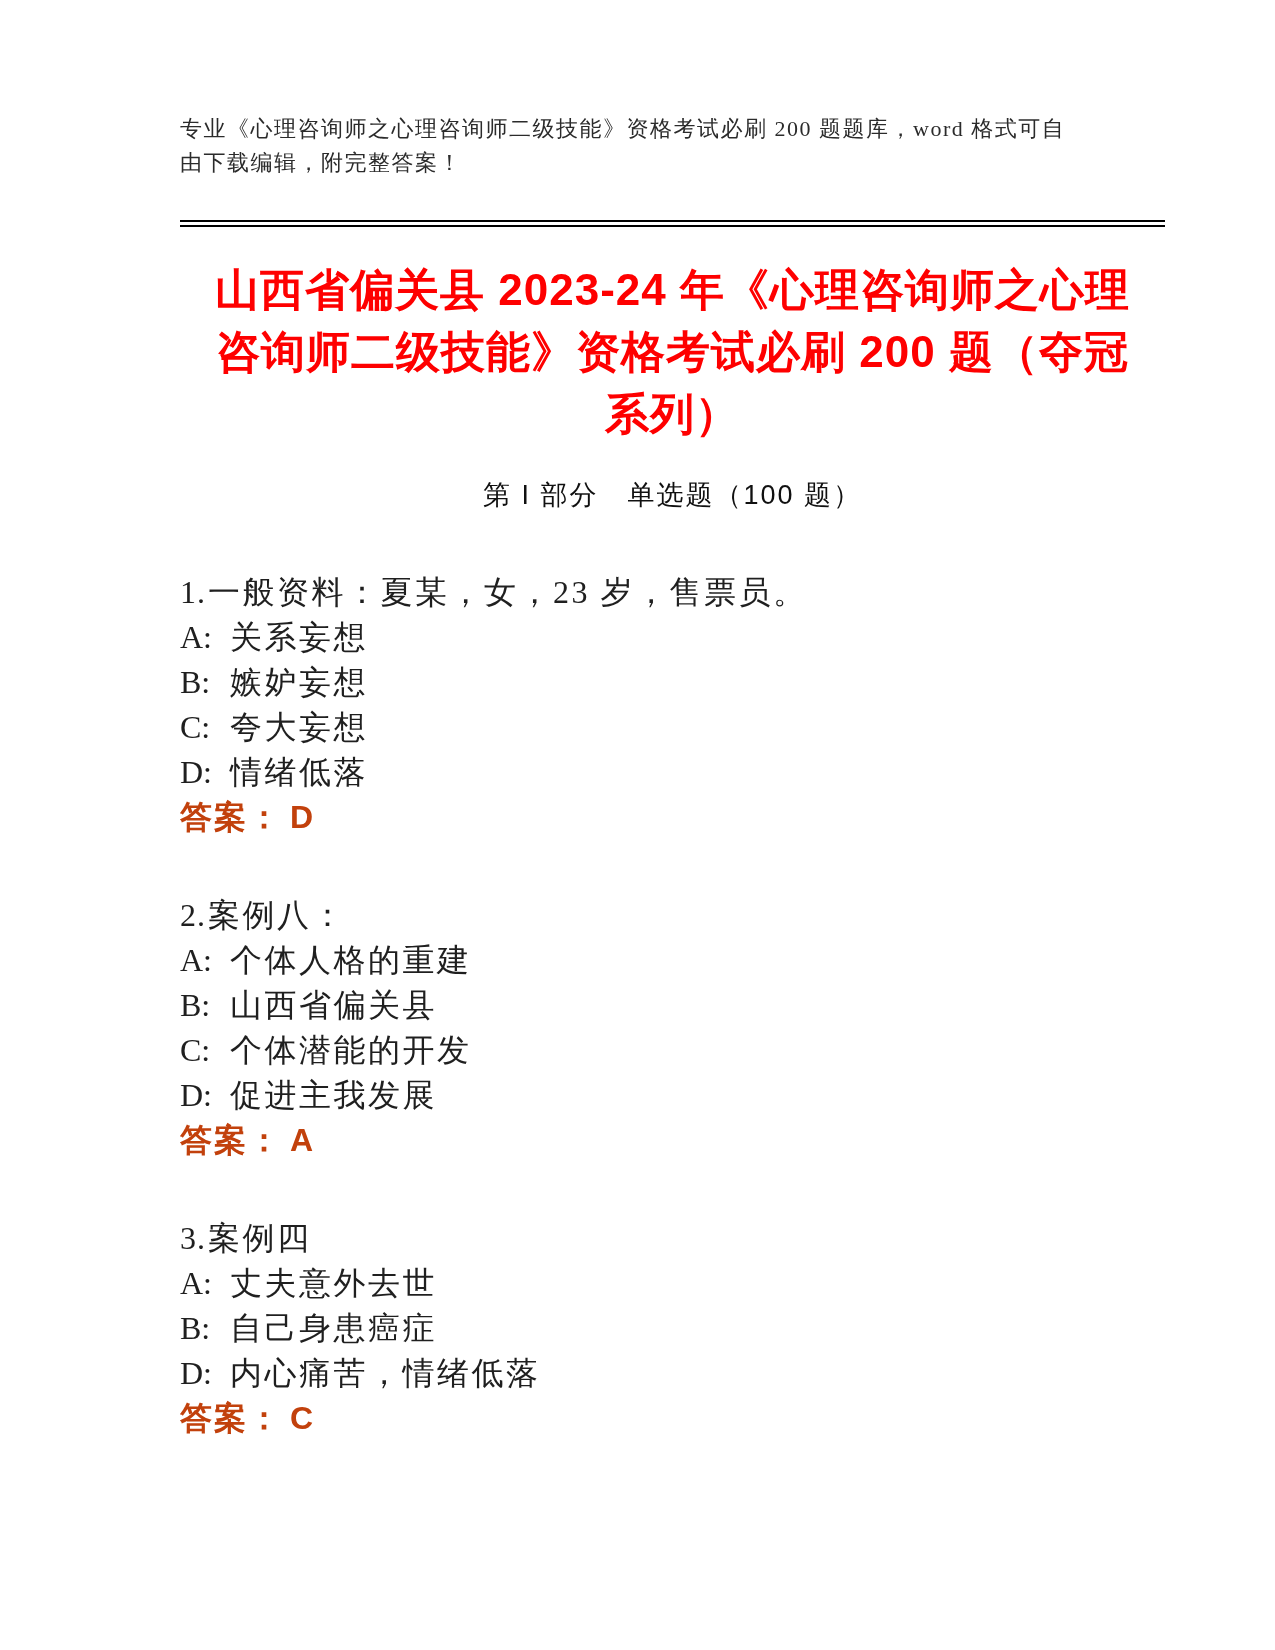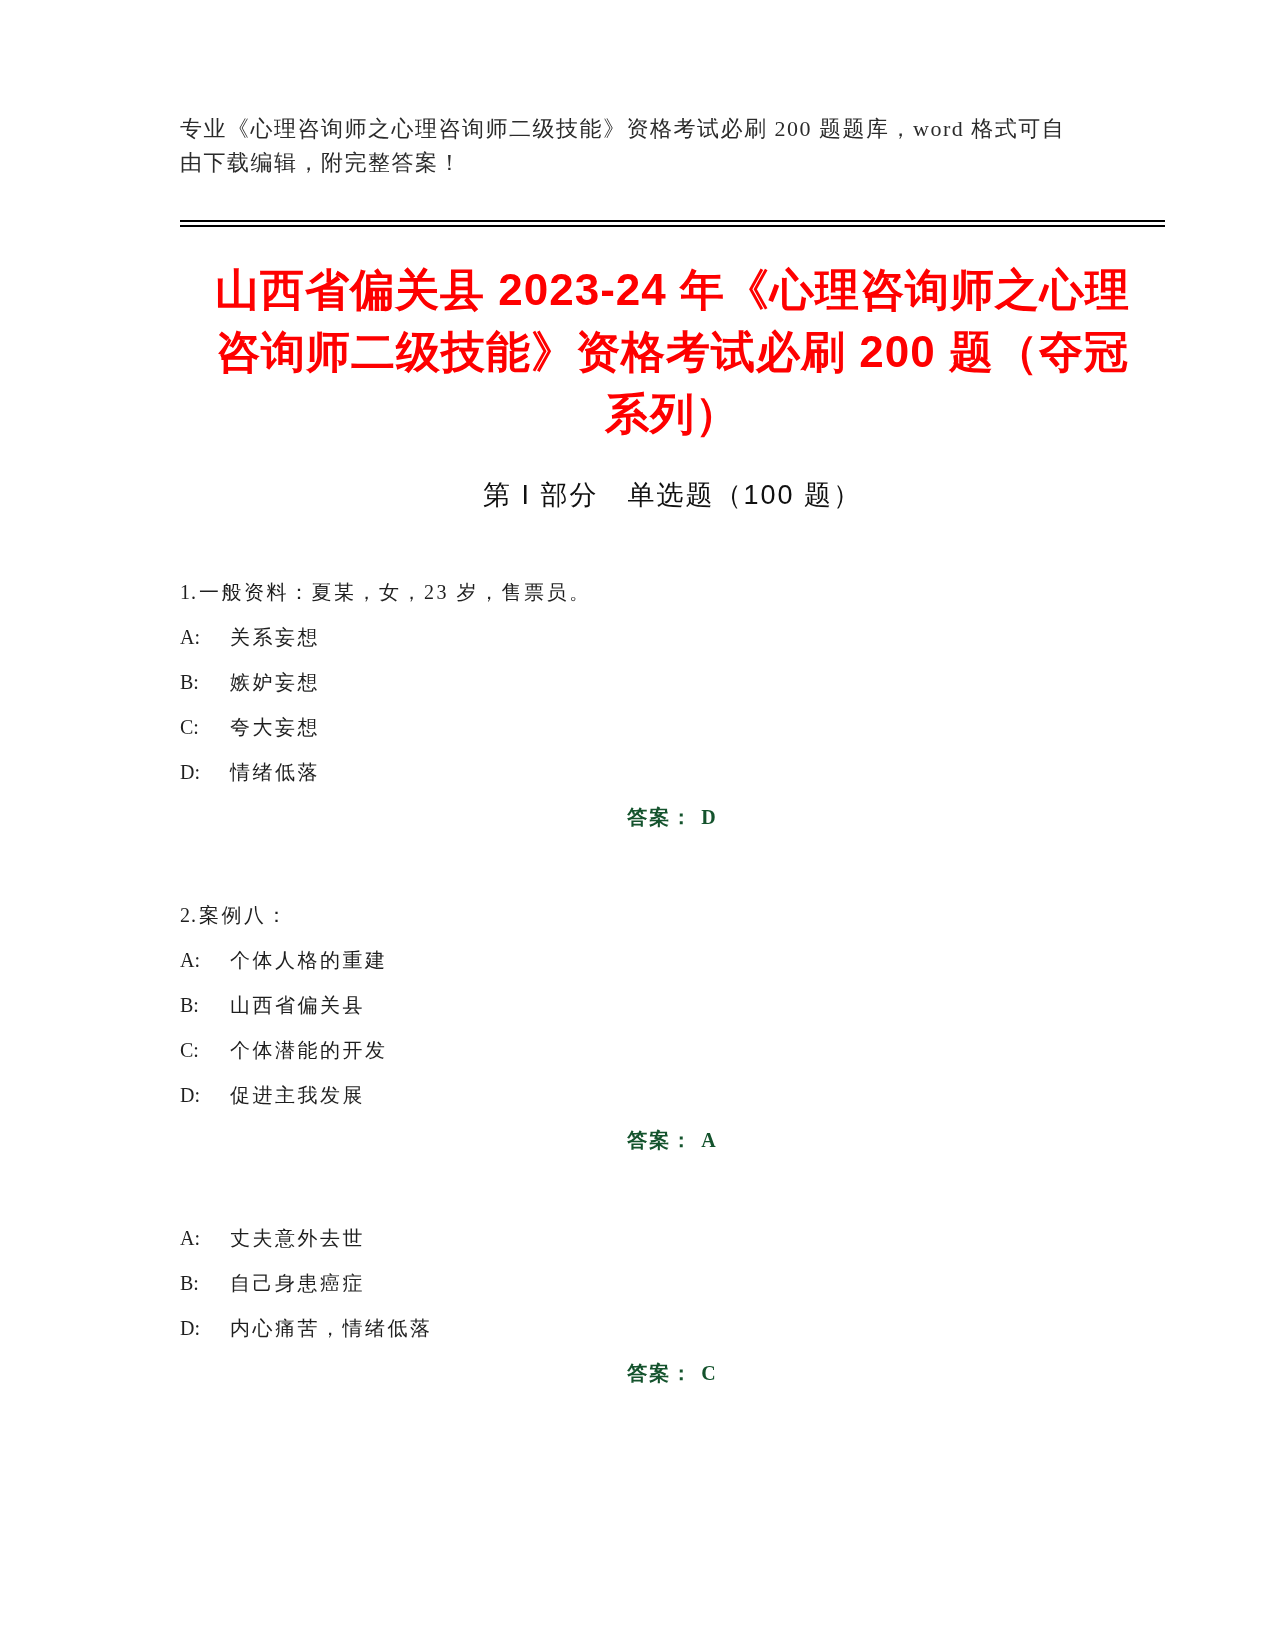--- a/index.html
+++ b/index.html
@@ -16,28 +16,28 @@
   .doc-title{
     width:935px;margin:32px auto 0;text-align:center;
     font-family:"Liberation Sans","DejaVu Sans",sans-serif;
     font-weight:700;font-size:44px;line-height:62px;letter-spacing:1px;
   }
   .section-heading{
     margin:30px 0 0;text-align:center;
     font-family:"Liberation Sans","DejaVu Sans",sans-serif;
     font-weight:500;font-size:27px;line-height:40px;letter-spacing:2px;color:#101010;
   }
-  .question{margin-top:55px;font-size:20px;line-height:45px;letter-spacing:2.5px;}
+  .question{margin-top:55px;font-size:32px;line-height:45px;letter-spacing:2.5px;}
   .question + .question{margin-top:53px;}
   .q-row{white-space:nowrap;}
   .q-number{letter-spacing:1px;margin-right:2px;}
   .opt-label{display:inline-block;min-width:34px;margin-right:16px;letter-spacing:0;}
   .answer-row{
-    font-family:Liberation Serif, serif;
-    font-weight:700;letter-spacing:2px;color:#14532d;text-align:center;
+    font-family:Liberation Sans, sans-serif;
+    font-weight:700;letter-spacing:2px;color:#c2410c;
   }
   .answer-value{margin-left:8px;}
 </style>
 </head>
 <body>
 
 <div class="page">
 
   <div class="doc-header">
     <p class="note">专业《心理咨询师之心理咨询师二级技能》资格考试必刷 200 题题库，word 格式可自由下载编辑，附完整答案！</p>
@@ -58,20 +58,21 @@
       </div>
       <div class="question">
         <div class="q-row"><span class="q-number">2.</span><span>案例八：</span></div>
         <div class="q-row"><span class="opt-label">A:</span><span>个体人格的重建</span></div>
         <div class="q-row"><span class="opt-label">B:</span><span>山西省偏关县</span></div>
         <div class="q-row"><span class="opt-label">C:</span><span>个体潜能的开发</span></div>
         <div class="q-row"><span class="opt-label">D:</span><span>促进主我发展</span></div>
         <div class="q-row answer-row"><span>答案：</span><span class="answer-value">A</span></div>
       </div>
       <div class="question">
+        <div class="q-row"><span class="q-number">3.</span><span>案例四</span></div>
         <div class="q-row"><span class="opt-label">A:</span><span>丈夫意外去世</span></div>
         <div class="q-row"><span class="opt-label">B:</span><span>自己身患癌症</span></div>
         <div class="q-row"><span class="opt-label">D:</span><span>内心痛苦，情绪低落</span></div>
         <div class="q-row answer-row"><span>答案：</span><span class="answer-value">C</span></div>
       </div>
     </div>
 
 </div>
 
 </body></html>

